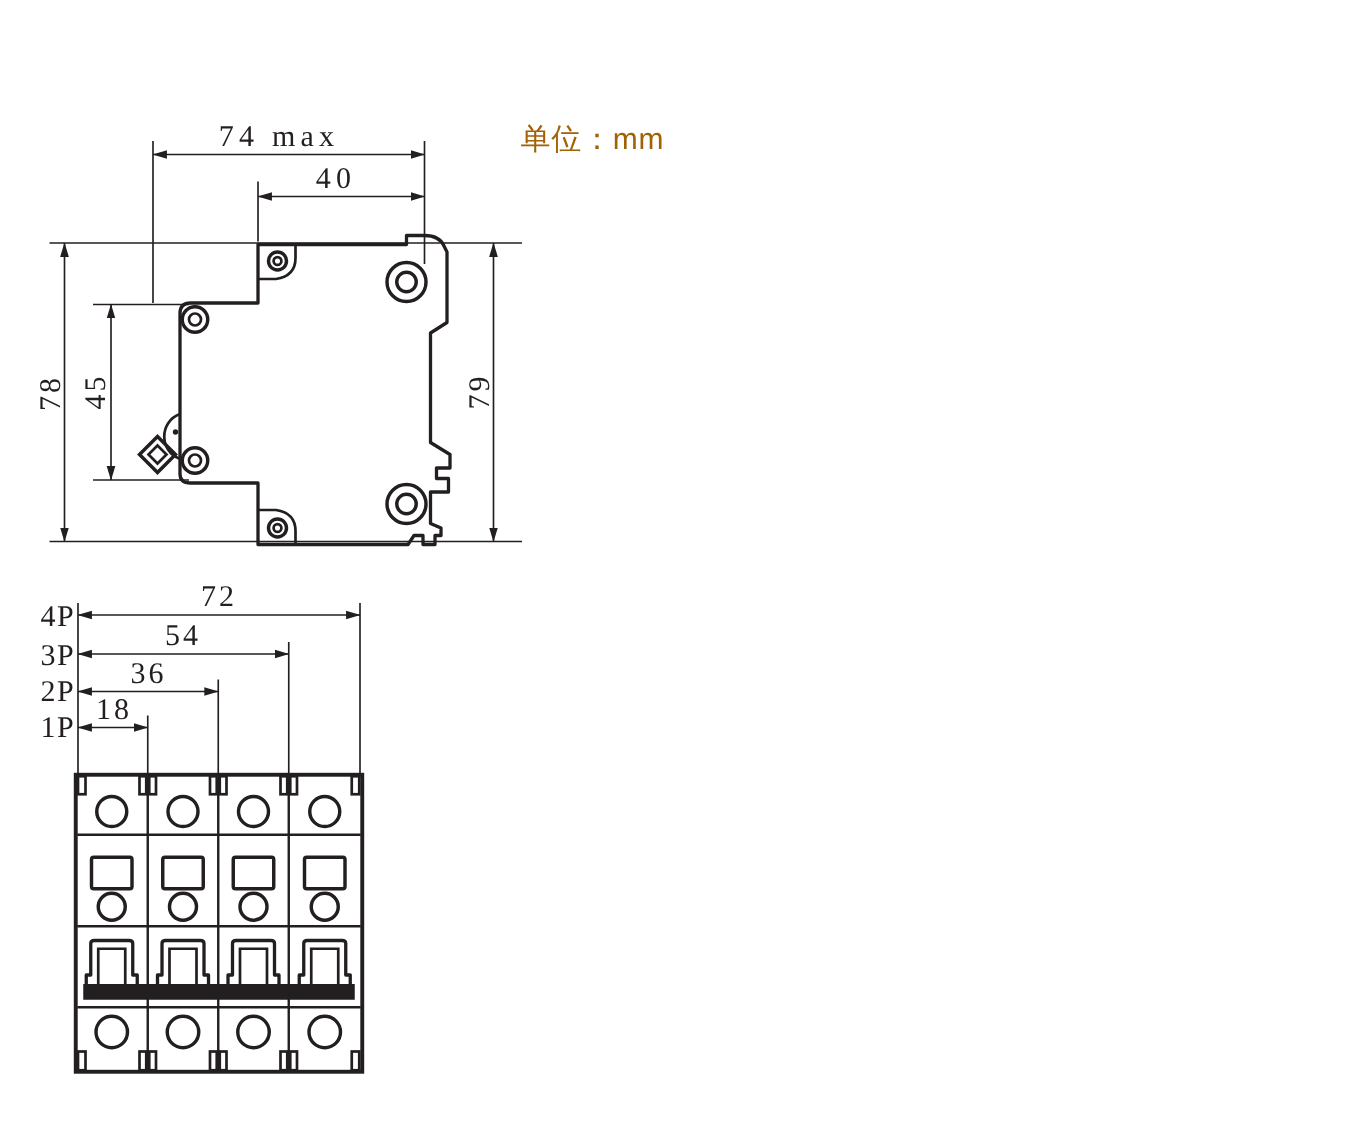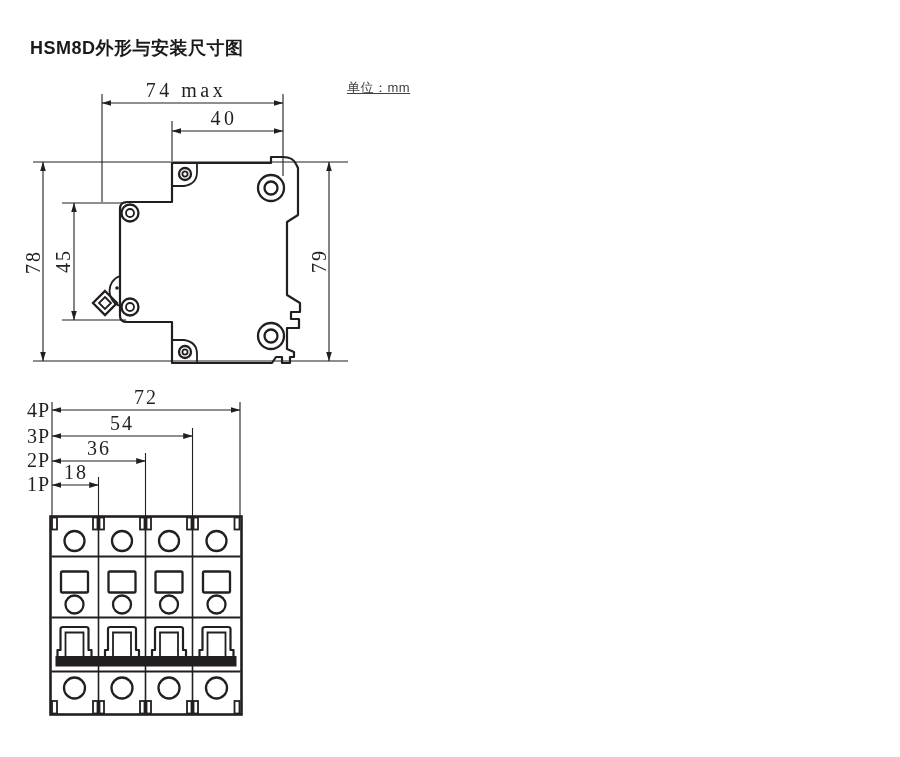--- a/index.html
+++ b/index.html
@@ -1,42 +1,41 @@
 <!DOCTYPE html>
 <html><head>
 <meta charset="utf-8">
 <style>
   html,body{margin:0;padding:0;background:#ffffff;}
   #canvas{position:relative;width:900px;height:757px;background:#ffffff;overflow:hidden;
           font-family:"Liberation Sans",sans-serif;}
   #page-title{position:absolute;left:30px;top:36px;font-size:18px;font-weight:bold;
               color:#1a1a1a;letter-spacing:0.5px;}
-  #unit-label{position:absolute;left:347px;top:79px;font-size:13px;color:#404040;
-              letter-spacing:0.5px;text-decoration:underline;}
+  #unit-label{position:absolute;left:347px;top:79px;font-size:20px;color:#a16207;
+              letter-spacing:0.5px;}
   svg{position:absolute;left:0;top:0;}
   .thin{stroke:#231f20;stroke-width:1.1;fill:none;}
   .dimline{stroke:#231f20;stroke-width:1.1;fill:none;}
   .outline{stroke:#231f20;stroke-width:2.2;fill:none;stroke-linejoin:round;}
   .outline-heavy{stroke:#231f20;stroke-width:2.6;fill:none;stroke-linejoin:miter;}
   .mid{stroke:#231f20;stroke-width:1.8;fill:none;}
   .pole{stroke:#231f20;stroke-width:1.6;fill:none;}
   .detail{stroke:#231f20;stroke-width:2.3;fill:none;}
   .detail2{stroke:#231f20;stroke-width:1.8;fill:none;}
   .dimtext{font-family:"Liberation Serif","DejaVu Serif",serif;font-size:20px;fill:#231f20;
            letter-spacing:2px;}
   .dimtext-wide{font-family:"Liberation Serif","DejaVu Serif",serif;font-size:20px;fill:#231f20;
            letter-spacing:3.5px;}
   .poletext{font-family:"Liberation Serif","DejaVu Serif",serif;font-size:20px;fill:#231f20;
            letter-spacing:1px;}
 </style>
 </head>
 <body>
 
 <div id="canvas">
-  <div id="page-title">HSM8D外形与安装尺寸图</div>
   <div id="unit-label">单位：mm</div>
 
   <svg width="900" height="757" viewBox="0 0 900 757">
     <defs>
       <marker id="arr" markerWidth="10" markerHeight="8" refX="9.3" refY="3.5" orient="auto-start-reverse" markerUnits="userSpaceOnUse">
         <path d="M0,0.6 L9.6,3.5 L0,6.4 Z" fill="#231f20"></path>
       </marker>
     </defs>
 
     <g>

